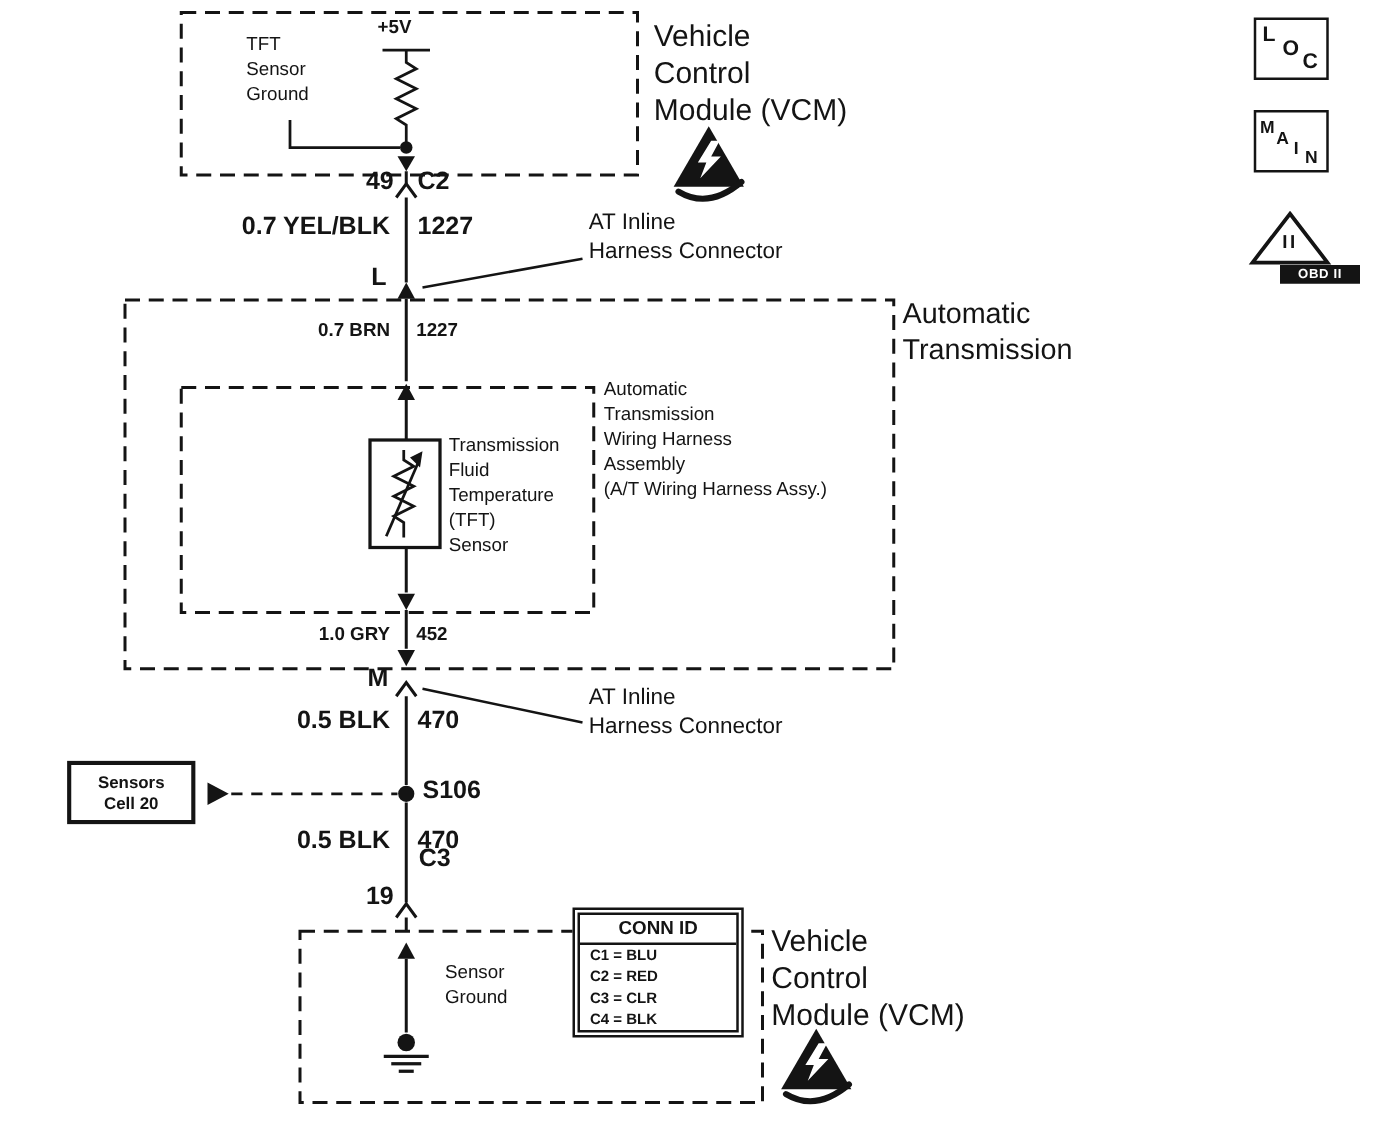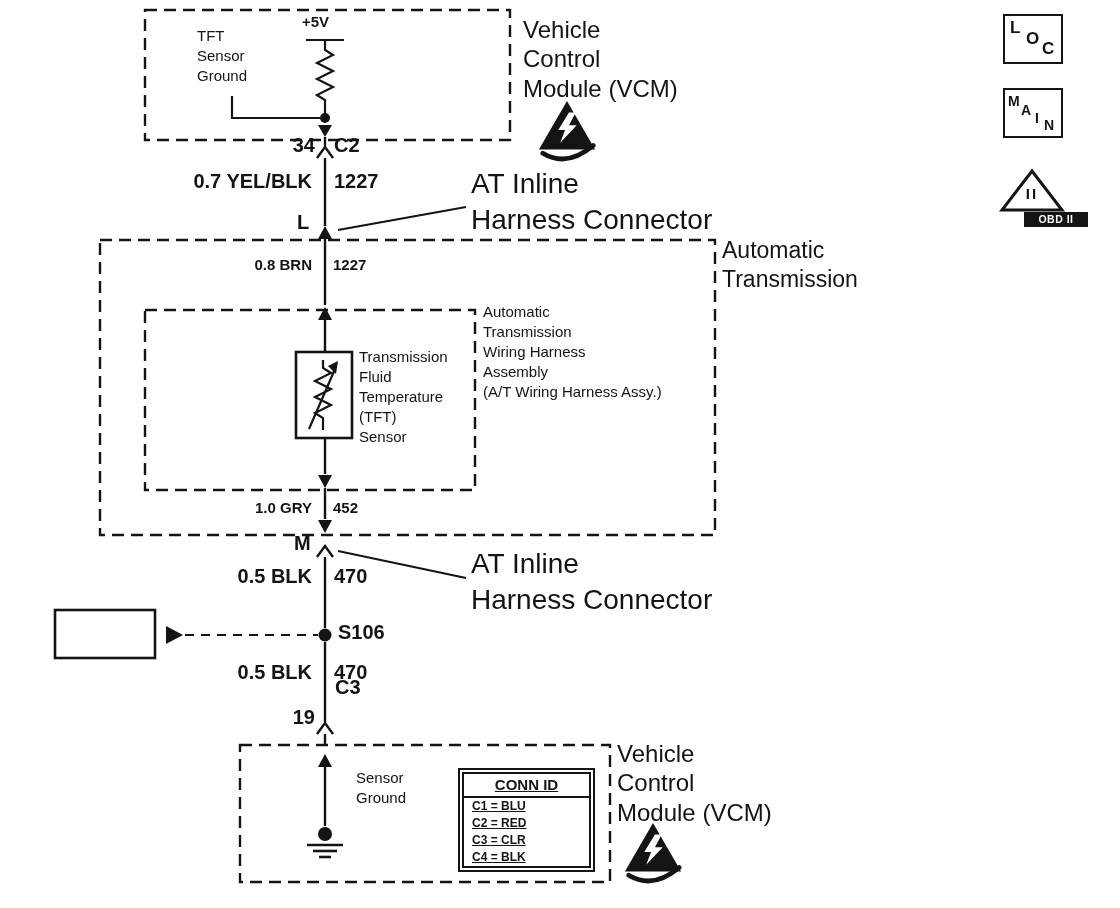--- a/index.html
+++ b/index.html
@@ -5,21 +5,21 @@
   * { margin:0; padding:0; box-sizing:border-box; }
   html,body { background:#ffffff; }
   body { font-family:"Liberation Sans", sans-serif; color:#141414; }
   #stage { position:relative; width:1120px; height:908px; background:#ffffff; overflow:hidden; }
   .abs { position:absolute; }
   .pre { white-space:pre-line; }
   .right { text-align:right; }
   .lbl-sm  { font-size:15px; line-height:1.34; }
   .lbl-xs  { font-size:13.5px; line-height:1.28; }
   .lbl-big { font-size:24px; line-height:1.22; }
-  .lbl-med { font-size:28px; line-height:1.27; }
+  .lbl-med { font-size:18px; line-height:1.27; }
   .pin     { font-size:20px; font-weight:bold; }
   .wire    { font-size:20px; font-weight:bold; }
   .wire-sm { font-size:15px; font-weight:bold; }
 
   .cell-box { width:100px; height:48px; border:2.5px solid #141414;
               display:flex; align-items:center; justify-content:center;
               text-align:center; font-weight:bold; }
 
   .conn-outer { border:2px solid #141414; padding:2px; background:#fff; width:137px; }
   .conn-inner { border:2px solid #141414; }
@@ -126,61 +126,63 @@
 Module (VCM)</div>
 
   <div class="abs" style="left:536px; top:98px;">
     <svg width="62" height="66" viewBox="0 0 64 68">
       <path d="M32,3 L61,53 L3,53 Z" fill="#141414"></path>
       <path d="M34,15 L23,33 L30,33 L25,46 L42,28 L34,28 L41,15 Z" fill="#ffffff"></path>
       <path d="M7,57 Q32,72 59,49" stroke="#141414" stroke-width="5" fill="none" stroke-linecap="round"></path>
     </svg>
   </div>
 
-  <div class="abs pin right" style="left:270px; top:134px; width:45px;">34</div>
+  <div class="abs pin right" style="left:270px; top:134px; width:45px;">49</div>
   <div class="abs pin" style="left:334px; top:134px;">C2</div>
   <div class="abs wire right" style="left:160px; top:170px; width:152px;">0.7 YEL/BLK</div>
   <div class="abs wire" style="left:334px; top:170px;">1227</div>
   <div class="abs pin" style="left:297px; top:211px;">L</div>
   <div class="abs pre lbl-med" style="left:471px; top:166px;">AT Inline
 Harness Connector</div>
 
   <div class="abs pre lbl-med" style="left:722px; top:236px; font-size:23px;">Automatic
 Transmission</div>
-  <div class="abs wire-sm right" style="left:210px; top:256px; width:102px;">0.8 BRN</div>
+  <div class="abs wire-sm right" style="left:210px; top:256px; width:102px;">0.7 BRN</div>
   <div class="abs wire-sm" style="left:333px; top:256px;">1227</div>
   <div class="abs pre lbl-sm" style="left:483px; top:302px;">Automatic
 Transmission
 Wiring Harness
 Assembly
 (A/T Wiring Harness Assy.)</div>
   <div class="abs pre lbl-sm" style="left:359px; top:347px;">Transmission
 Fluid
 Temperature
 (TFT)
 Sensor</div>
   <div class="abs wire-sm right" style="left:210px; top:499px; width:102px;">1.0 GRY</div>
   <div class="abs wire-sm" style="left:333px; top:499px;">452</div>
 
   <div class="abs pin" style="left:294px; top:532px;">M</div>
   <div class="abs pre lbl-med" style="left:471px; top:546px;">AT Inline
 Harness Connector</div>
 
   <div class="abs wire right" style="left:165px; top:565px; width:147px;">0.5 BLK</div>
   <div class="abs wire" style="left:334px; top:565px;">470</div>
+  <div class="abs cell-box pre lbl-xs" style="left:55px; top:610px;">Sensors
+Cell 20</div>
   <div class="abs pin" style="left:338px; top:621px;">S106</div>
   <div class="abs wire right" style="left:165px; top:661px; width:147px;">0.5 BLK</div>
   <div class="abs wire" style="left:334px; top:661px;">470</div>
 
   <div class="abs pin right" style="left:273px; top:706px; width:42px;">19</div>
   <div class="abs pin" style="left:335px; top:676px;">C3</div>
 
   <div class="abs pre lbl-sm" style="left:356px; top:768px;">Sensor
 Ground</div>
-  <div class="abs conn-outer" style="left:458px; top:768px;text-decoration:underline;">
+  <div class="abs conn-outer" style="left:458px; top:726px;">
     <div class="conn-inner">
       <div class="conn-head">CONN ID</div>
       <div class="conn-row">C1 = BLU</div>
       <div class="conn-row">C2 = RED</div>
       <div class="conn-row">C3 = CLR</div>
       <div class="conn-row">C4 = BLK</div>
     </div>
   </div>
   <div class="abs pre lbl-big" style="left:617px; top:739px;">Vehicle
 Control

